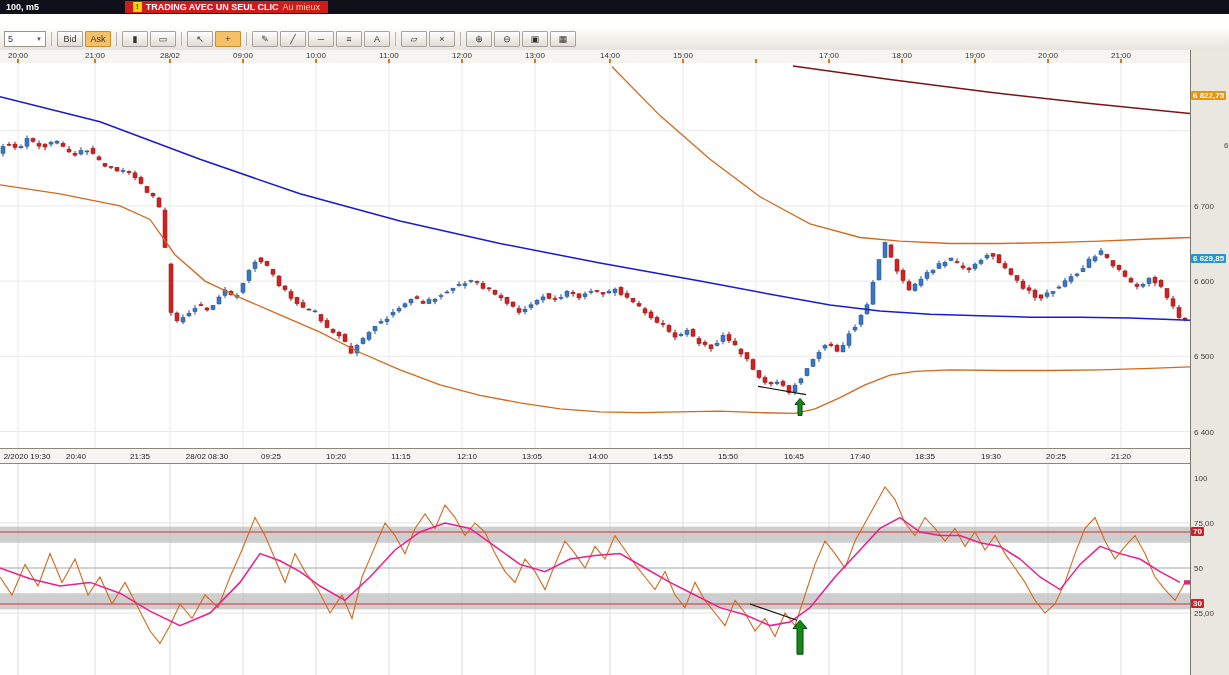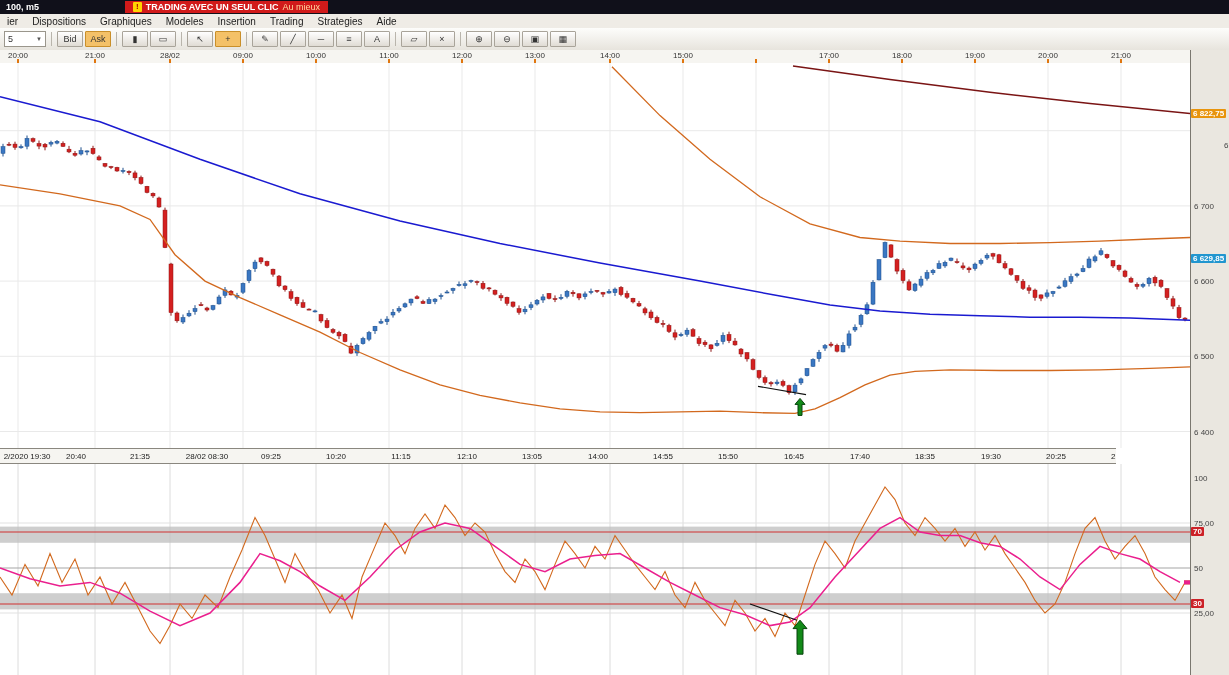--- a/index.html
+++ b/index.html
@@ -13,21 +13,21 @@
   .menubar{position:absolute;top:14px;left:0;right:0;height:14px;background:#efece6;border-bottom:1px solid #c9c5bc;display:flex;align-items:center;font-size:10px;color:#222;}
   .menu-item{padding:0 7px;cursor:default;}
   .toolbar{position:absolute;top:28px;left:0;right:0;height:22px;background:linear-gradient(#fdfdfb,#e7e4dd);border-bottom:1px solid #aba79e;display:flex;align-items:center;gap:2px;padding:0 4px;font-size:9px;color:#333;}
   .tf-select{border:1px solid #9a968c;background:#fff;height:14px;width:34px;display:flex;align-items:center;justify-content:space-between;padding:0 3px;}
   .dd{font-size:6px;color:#555;}
   .tb-btn{border:1px solid #a9a49a;background:linear-gradient(#fff,#e0dcd4);height:14px;min-width:18px;display:flex;align-items:center;justify-content:center;padding:0 3px;border-radius:1px;}
   .tb-btn.active{background:#f4c168;border-color:#c98f2a;}
   .tb-sep{width:1px;height:14px;background:#b9b5ac;margin:0 3px;}
   .tb-icons{display:flex;align-items:center;gap:2px;}
   .top-axis{position:absolute;top:50px;left:0;width:1190px;height:13px;background:#f6f5f1;border-bottom:1px solid #8a877f;font-size:8px;color:#333;overflow:hidden;}
-  .mid-axis{position:absolute;top:448px;left:0;width:1116px;height:16px;background:#f6f5f1;border-top:1px solid #8a877f;border-bottom:1px solid #8a877f;font-size:8px;color:#222;overflow:hidden;box-sizing:border-box;}
+  .mid-axis{position:absolute;top:448px;left:0;width:1228px;height:16px;background:#f6f5f1;border-top:1px solid #8a877f;border-bottom:1px solid #8a877f;font-size:8px;color:#222;overflow:hidden;box-sizing:border-box;}
   .t-label{position:absolute;top:1px;transform:translateX(-50%);white-space:nowrap;}
   .mid-axis .t-label{top:3px;}
   .tick{position:absolute;bottom:0;width:2px;height:4px;background:#e0760f;}
   .main-chart{position:absolute;top:63px;left:0;width:1190px;height:385px;background:#fff;}
   .osc-panel{position:absolute;top:464px;left:0;width:1190px;height:211px;background:#fff;}
   .right-scale{position:absolute;top:50px;left:1190px;width:39px;height:625px;background:#eae7e0;border-left:1px solid #7a776f;box-sizing:border-box;}
   .scale-label{position:absolute;left:3px;font-size:8px;color:#444;white-space:nowrap;}
   .scale-badge{position:absolute;left:0;font-size:8px;font-weight:bold;color:#fff;padding:0 2px;border-radius:1px;white-space:nowrap;}
 </style>
 </head>
@@ -35,30 +35,20 @@
 
 <div class="window">
   <div class="titlebar">
     <span class="title-left">100, m5</span>
     <div class="banner">
       <span class="alert-ico">!</span>
       <span>TRADING AVEC UN SEUL CLIC</span>
       <span class="suffix">Au mieux</span>
     </div>
   </div>
-  <div class="menubar">
-      <span class="menu-item">ier</span>
-      <span class="menu-item">Dispositions</span>
-      <span class="menu-item">Graphiques</span>
-      <span class="menu-item">Modeles</span>
-      <span class="menu-item">Insertion</span>
-      <span class="menu-item">Trading</span>
-      <span class="menu-item">Strategies</span>
-      <span class="menu-item">Aide</span>
-    </div>
   <div class="toolbar">
     <div class="tf-select">
       <span>5</span>
       <span class="dd">▼</span>
     </div>
     <div class="tb-sep"></div>
     <div class="tb-btn">Bid</div>
     <div class="tb-btn active">Ask</div>
     <div class="tb-sep"></div>
     <div class="tb-icons">
@@ -592,21 +582,21 @@
         <rect x="1184" y="116.4" width="6" height="4" fill="#ea1f8e"></rect>
         <line x1="750" y1="140.0" x2="797" y2="156.2" stroke="#111" stroke-width="1.2"></line>
         <polygon points="800,156.2 793,164.6 797,164.6 797,190.2 803,190.2 803,164.6 807,164.6" fill="#128a18" stroke="#06420c" stroke-width="1"></polygon>
       </svg></div>
   <div class="right-scale">
       <span class="scale-label" style="top: 91px; padding-left: 30px;">6 800</span>
       <span class="scale-label" style="top: 151.9px;">6 700</span>
       <span class="scale-label" style="top: 227.1px;">6 600</span>
       <span class="scale-label" style="top: 302.3px;">6 500</span>
       <span class="scale-label" style="top: 377.5px;">6 400</span>
-      <span class="scale-badge" style="top: 59px; background: rgb(232, 148, 12);">6 822,75</span>
+      <span class="scale-badge" style="top: 41px; background: rgb(232, 148, 12);">6 822,75</span>
       <span class="scale-badge" style="top: 203.6px; background: rgb(33, 150, 207); text-align: center;">6 629,85</span>
       <span class="scale-label" style="top: 424px;">100</span>
       <span class="scale-label" style="top: 469px;">75,00</span>
       <span class="scale-label" style="top: 514px;">50</span>
       <span class="scale-label" style="top: 559px;">25,00</span>
       <span class="scale-badge" style="top: 477px; background: rgb(204, 33, 39);">70</span>
       <span class="scale-badge" style="top: 549px; background: rgb(204, 33, 39);">30</span>
     </div>
 </div>
 

